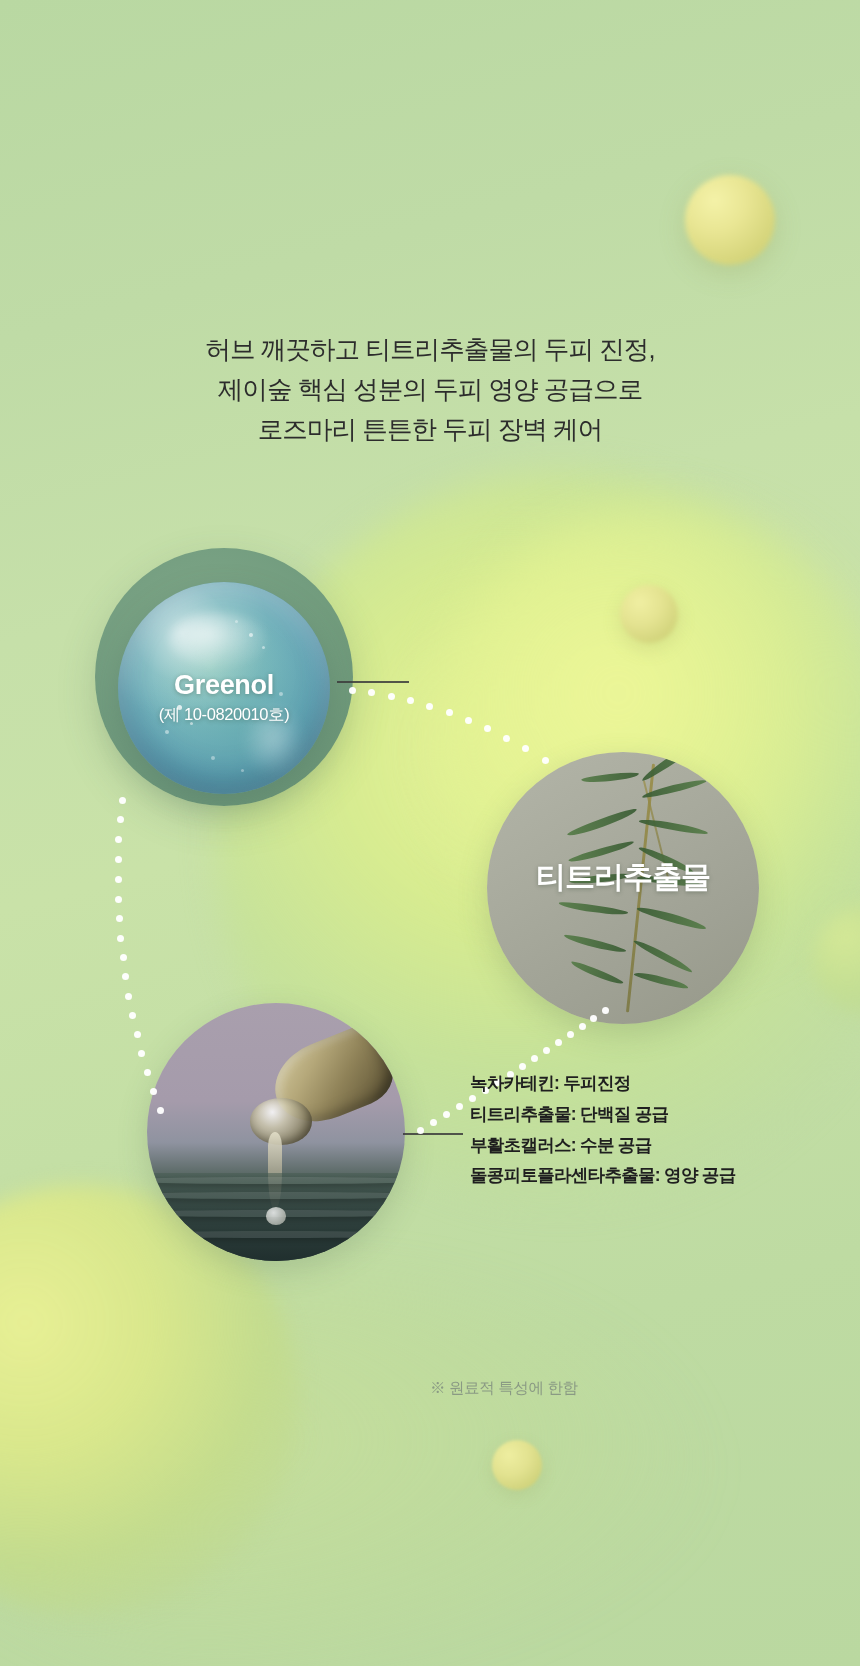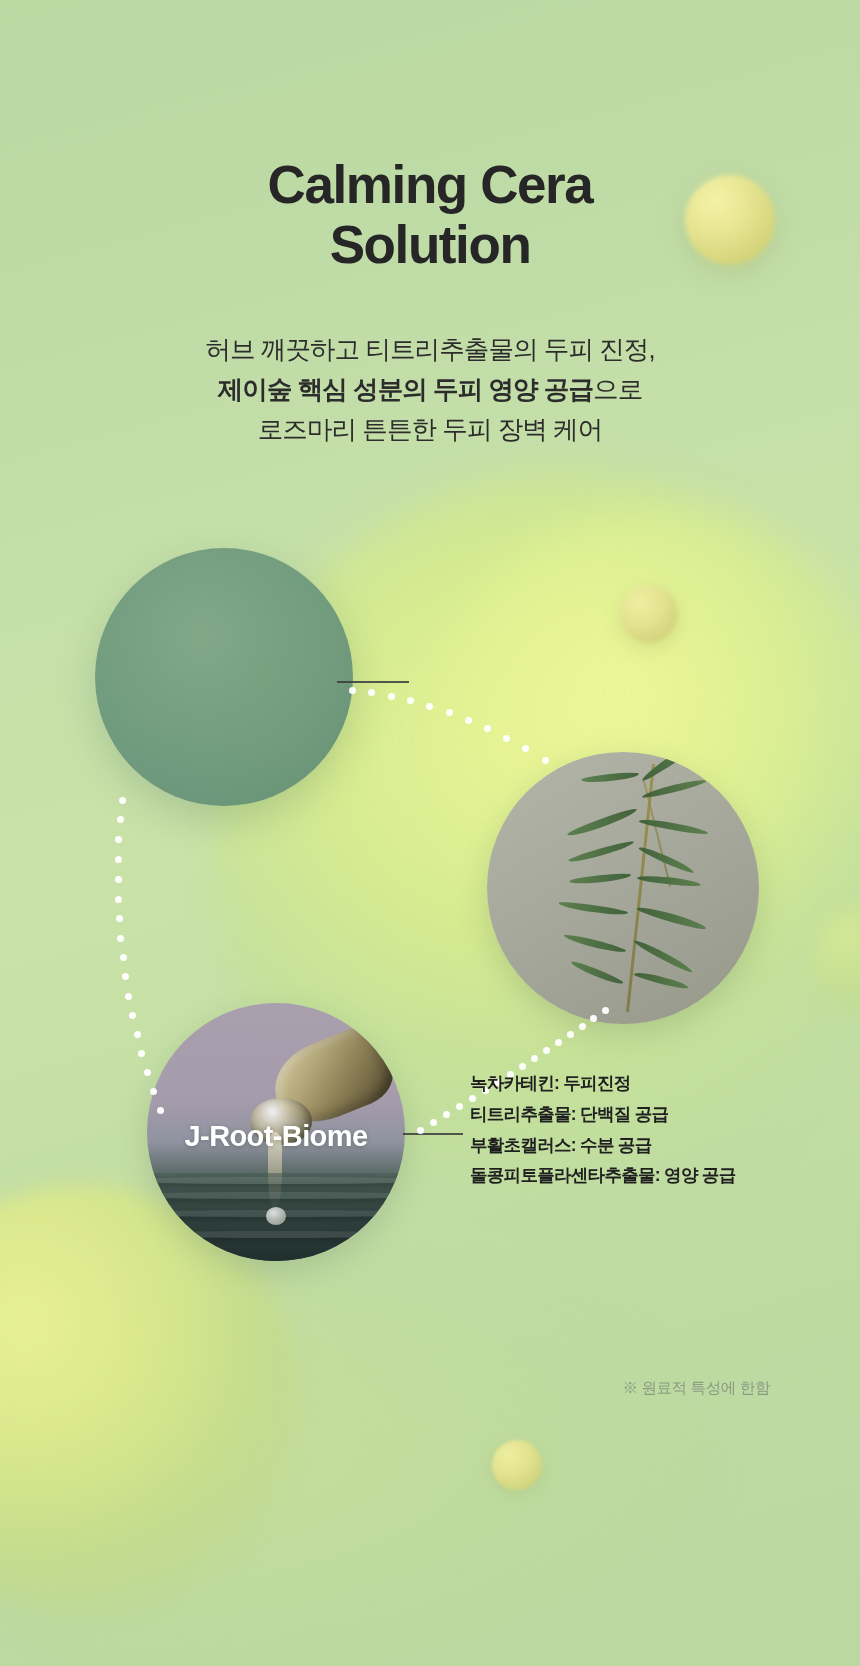--- a/index.html
+++ b/index.html
@@ -95,21 +95,21 @@
     letter-spacing:-1.4px;
     color:#262626;
   }
   .subtitle {
     position:absolute; left:0; top:330px; width:860px;
     text-align:center;
     font-size:25.5px; line-height:1.56;
     color:#2c2c2c;
     letter-spacing:-0.9px;
   }
-  .subtitle .b { font-weight:bold;margin-top:24px; }
+  .subtitle .b { font-weight:normal;margin-top:24px; }
 
   
   .ring-backdrop {
     position:absolute;
     left:95px; top:548px; width:258px; height:258px;
     border-radius:50%;
     background:radial-gradient(circle at 42% 34%,
        rgba(125,165,135,0.96) 0%,
        rgba(109,152,124,0.95) 55%,
        rgba(96,139,113,0.95) 100%);
@@ -235,84 +235,94 @@
     position:absolute;
     color:#1f1f1f;
     font-weight:bold;
     letter-spacing:-0.7px;
   }
   #anno-herbs { left:420px; top:652px; font-size:18.5px; line-height:1.62; }
   #anno-benefits { left:470px; top:1068px; font-size:17.5px; line-height:1.76; }
 
   .footnote {
     position:absolute; left:430px; top:1378px; width:340px;
-    text-align:right;
     font-size:15.5px;
     color:#8a9a84;
     letter-spacing:-0.4px;
   }
 </style>
 </head>
 <body>
 
 <div id="stage">
 
   <div class="blob blob-glow-center"></div>
   <div class="blob blob-lime-right"></div>
   <div class="blob blob-bottom-wide"></div>
   <div class="blob blob-bottom-left"></div>
   <div class="ball ball-green-right-edge"></div>
   <div class="ball ball-yellow-top"></div>
   <div class="ball ball-yellow-mid"></div>
   <div class="ball ball-yellow-bottom"></div>
 
-  <div class="title">
-    <div>Calming Cera</div>
-    <div>Solution</div>
-  </div>
 
   <div class="subtitle">
     <div>허브 깨끗하고 티트리추출물의 두피 진정,</div>
     <div><span class="b">제이숲 핵심 성분의 두피 영양 공급</span><span>으로</span></div>
     <div>로즈마리 튼튼한 두피 장벽 케어</div>
   </div>
 
   <div class="ring-backdrop"></div>
+  <div class="circle" id="circle-greenol">
+    <div class="hl"></div>
+    <div class="hl2"></div>
+    <div class="bubble-dot" style="left:28%;top:58%;width:5px;height:5px;"></div>
+    <div class="bubble-dot" style="left:34%;top:66%;width:3px;height:3px;opacity:.7;"></div>
+    <div class="bubble-dot" style="left:22%;top:70%;width:4px;height:4px;opacity:.6;"></div>
+    <div class="bubble-dot" style="left:62%;top:24%;width:4px;height:4px;opacity:.75;"></div>
+    <div class="bubble-dot" style="left:68%;top:30%;width:3px;height:3px;opacity:.6;"></div>
+    <div class="bubble-dot" style="left:55%;top:18%;width:3px;height:3px;opacity:.5;"></div>
+    <div class="bubble-dot" style="left:76%;top:52%;width:4px;height:4px;opacity:.55;"></div>
+    <div class="bubble-dot" style="left:44%;top:82%;width:4px;height:4px;opacity:.5;"></div>
+    <div class="bubble-dot" style="left:58%;top:88%;width:3px;height:3px;opacity:.45;"></div>
+    <div class="cap">Greenol</div>
+    <div class="sub">(제 10-0820010호)</div>
+  </div>
 
   <div class="circle" id="circle-teatree">
     <div class="stem" style="left:56%;top:4%;width:3px;height:92%;transform:rotate(6deg);"></div>
     <div class="stem" style="left:62%;top:10%;width:2px;height:40%;transform:rotate(-14deg);opacity:.8;"></div>
     <div class="leaf" style="left:57%;top:9%;width:74px;height:8px;transform:rotate(-34deg);"></div>
     <div class="leaf" style="left:57%;top:15%;width:66px;height:7px;transform:rotate(-14deg);"></div>
     <div class="leaf" style="left:56%;top:24%;width:70px;height:7px;transform:rotate(10deg);"></div>
     <div class="leaf" style="left:56%;top:34%;width:60px;height:7px;transform:rotate(24deg);"></div>
     <div class="leaf" style="left:55%;top:45%;width:64px;height:7px;transform:rotate(6deg);"></div>
     <div class="leaf" style="left:55%;top:56%;width:72px;height:8px;transform:rotate(16deg);"></div>
     <div class="leaf" style="left:54%;top:68%;width:66px;height:7px;transform:rotate(28deg);"></div>
     <div class="leaf" style="left:54%;top:80%;width:56px;height:7px;transform:rotate(14deg);"></div>
     <div class="leaf" style="left:56%;top:7%;width:58px;height:7px;transform:rotate(-186deg);"></div>
     <div class="leaf" style="left:55%;top:20%;width:74px;height:8px;transform:rotate(-200deg);"></div>
     <div class="leaf" style="left:54%;top:32%;width:68px;height:7px;transform:rotate(-196deg);"></div>
     <div class="leaf" style="left:53%;top:44%;width:62px;height:7px;transform:rotate(-186deg);"></div>
     <div class="leaf" style="left:52%;top:58%;width:70px;height:7px;transform:rotate(-172deg);"></div>
     <div class="leaf" style="left:51%;top:72%;width:64px;height:7px;transform:rotate(-166deg);"></div>
     <div class="leaf" style="left:50%;top:84%;width:56px;height:7px;transform:rotate(-158deg);"></div>
+    <div class="cap">티트리추출물</div>
   </div>
 
   <div class="circle" id="circle-jroot">
     <div class="bottle"></div>
     <div class="bead"></div>
     <div class="stream"></div>
     <div class="water"></div>
     <div class="ripple" style="bottom:30%;"></div>
     <div class="ripple" style="bottom:24%;"></div>
     <div class="ripple" style="bottom:17%;"></div>
     <div class="ripple" style="bottom:9%;"></div>
     <div class="droplet"></div>
-    <div class="cap">J-Root-Biome</div>
   </div>
 
   <div class="solid-line" style="left:337px; top:681px; width:72px;"></div>
 
   <div class="solid-line" style="left:403px; top:1133px; width:60px;"></div>
 
   <div class="dot-path" id="dots-greenol-teatree">
       <i style="left: 348.5px; top: 686.5px; width: 7px; height: 7px;"></i>
       <i style="left: 368.07px; top: 689px; width: 7px; height: 7px;"></i>
       <i style="left: 387.58px; top: 692.5px; width: 7px; height: 7px;"></i>

